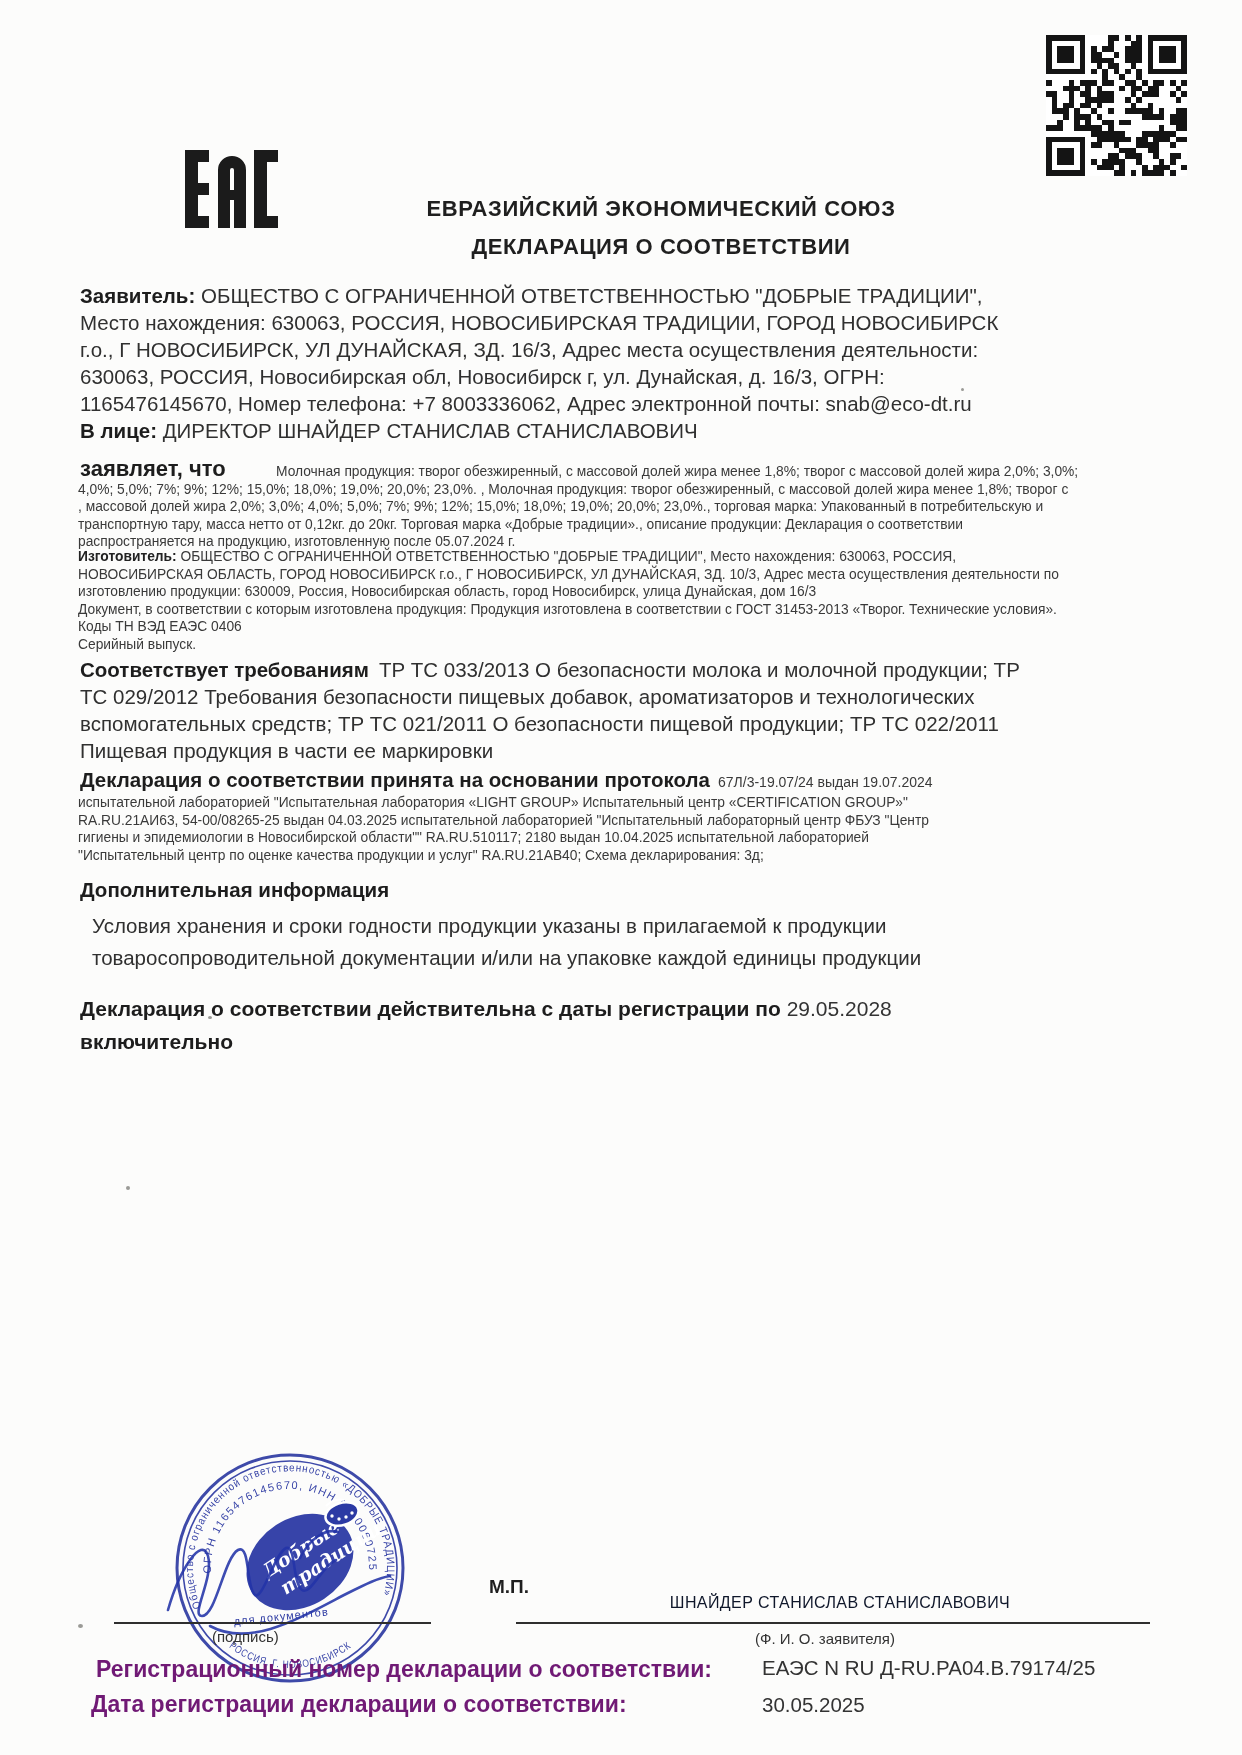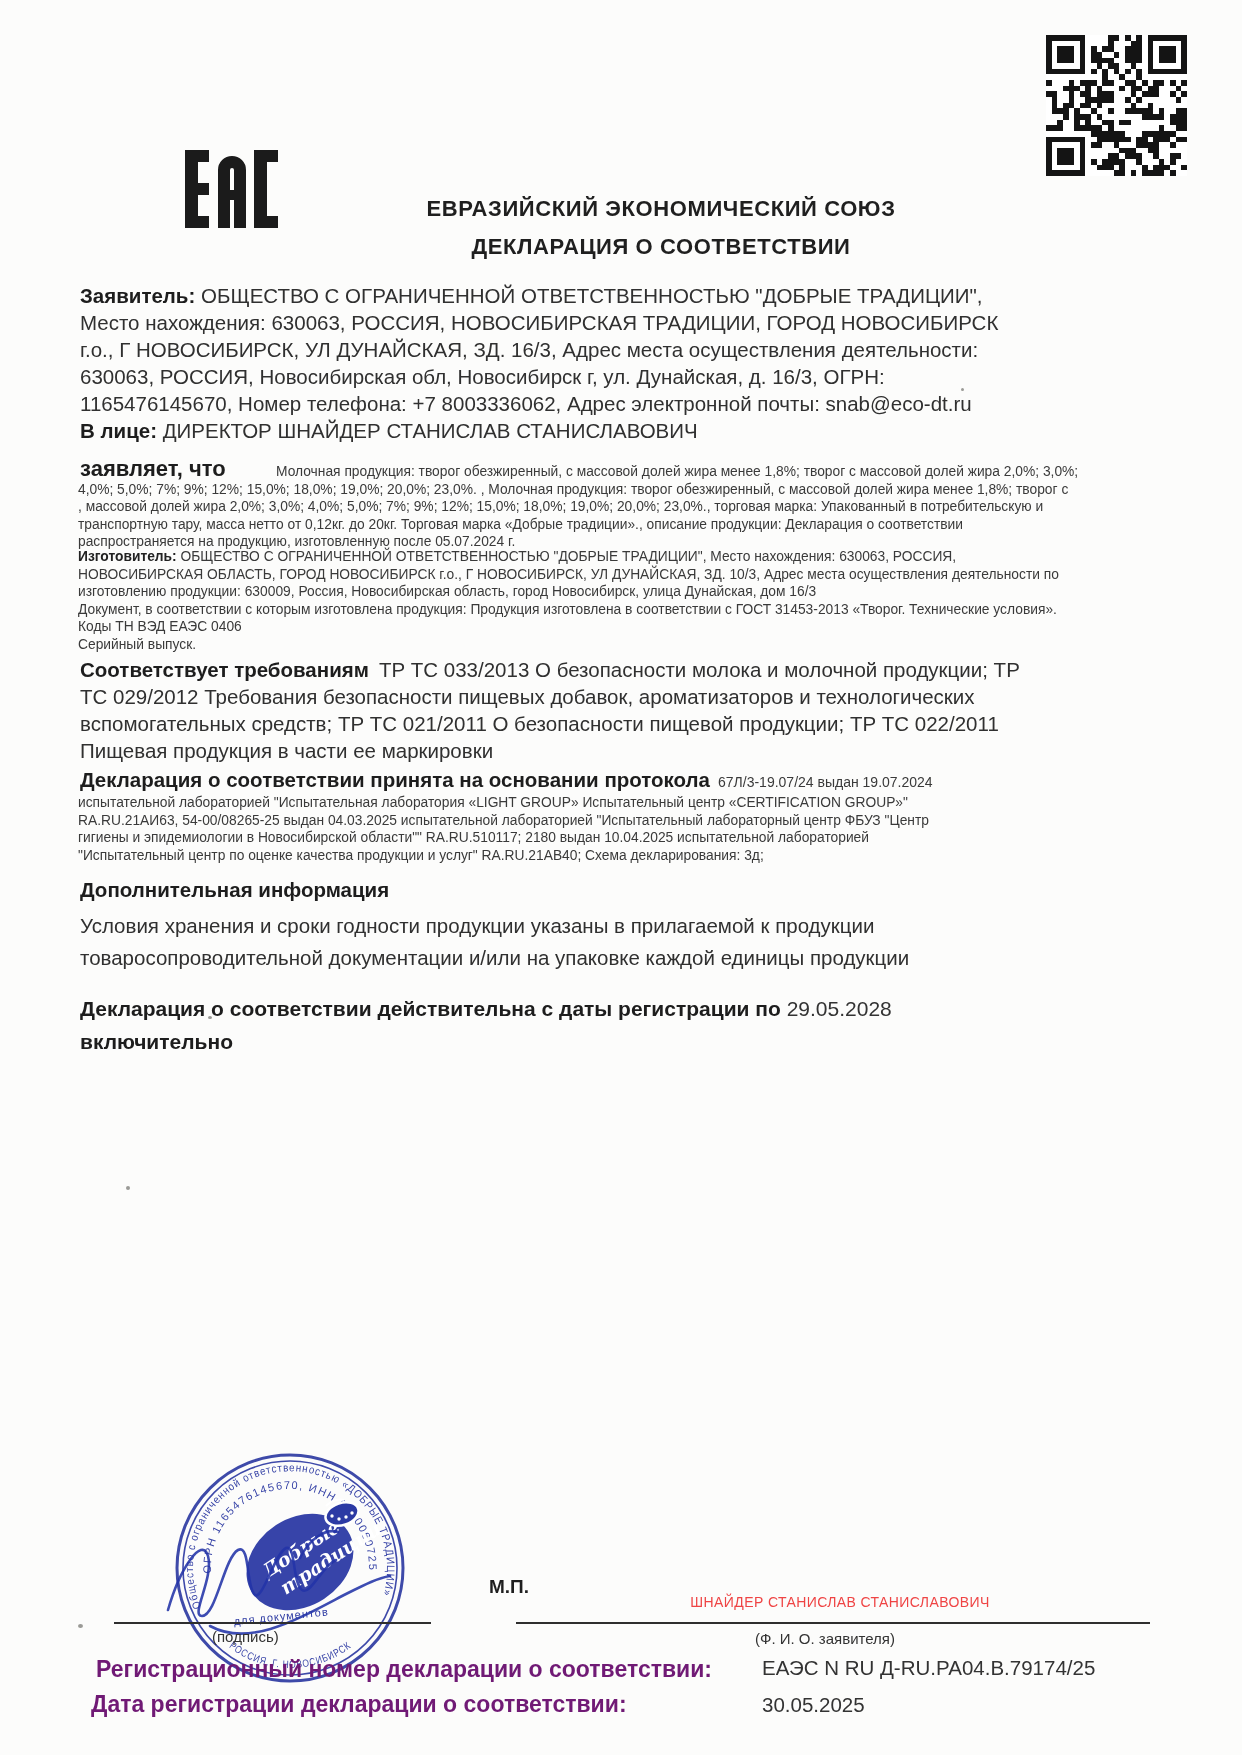--- a/index.html
+++ b/index.html
@@ -14,21 +14,21 @@
   .small-text{font-size:13.8px;line-height:17.5px;color:#3a3a3a;}
   .small-text .b{color:#222;}
   .declares{font-size:22px;font-weight:bold;color:#1d1d1d;}
   .req-lead{font-weight:bold;color:#1d1d1d;margin-right:10px;}
   .basis-lead{font-size:20.5px;font-weight:bold;color:#1d1d1d;margin-right:8px;}
   .basis-tail{font-size:14px;color:#3a3a3a;}
   .add-title{font-size:20.5px;font-weight:bold;color:#1d1d1d;}
   .validity{font-size:21px;font-weight:bold;line-height:33px;color:#1d1d1d;}
   .validity .reg{font-weight:normal;color:#333;}
   .mp{font-size:19px;font-weight:bold;color:#1f1f1f;margin-left:40px;}
-  .name-line{font-size:14px;color:#ef4444;letter-spacing:.4px;}
+  .name-line{font-size:16px;color:#0f172a;letter-spacing:.4px;}
   .caption{font-size:15px;color:#333;}
   .rule{border-top:2px solid #2e2e2e;height:0;}
   .reg-label{font-size:23px;font-weight:bold;color:#701a75;}
   .reg-value{font-size:20.5px;color:#333;}
   .speck{position:absolute;background:#9a9a96;border-radius:50%;}
   svg text{font-family:"Liberation Sans",sans-serif;}
   .stamp-script{font-family:"DejaVu Serif",serif;font-style:italic;font-weight:bold;}
 </style>
 </head>
 <body>
@@ -316,21 +316,21 @@
     <span class="basis-lead">Декларация о соответствии принята на основании протокола</span><span class="basis-tail">67Л/3-19.07/24 выдан 19.07.2024</span>
   </div>
   <div class="abs small-text" style="left:78px;top:794px">
     <div class="nw">испытательной лабораторией "Испытательная лаборатория «LIGHT GROUP»  Испытательный центр «CERTIFICATION GROUP»"</div>
     <div class="nw">RA.RU.21АИ63, 54-00/08265-25 выдан 04.03.2025  испытательной лабораторией "Испытательный лабораторный центр  ФБУЗ "Центр</div>
     <div class="nw">гигиены и эпидемиологии в Новосибирской области"" RA.RU.510117; 2180 выдан 10.04.2025  испытательной лабораторией</div>
     <div class="nw">"Испытательный центр по оценке качества продукции и услуг" RA.RU.21АВ40; Схема декларирования: 3д;</div>
   </div>
 
   <div class="abs add-title nw" style="left:80px;top:878px">Дополнительная информация</div>
-  <div class="abs body-text" style="left:80px;top:910px;line-height:32px">
+  <div class="abs body-text" style="left:92px;top:910px;line-height:32px">
     <div class="nw">Условия хранения и сроки годности продукции указаны в прилагаемой к продукции</div>
     <div class="nw">товаросопроводительной документации и/или на упаковке каждой единицы продукции</div>
   </div>
 
   <div class="abs validity" style="left:80px;top:992px">
     <div class="nw"><span>Декларация о соответствии действительна с даты регистрации по </span><span class="reg">29.05.2028</span></div>
     <div class="nw">включительно</div>
   </div>
 
   <div class="speck" style="left:961px;top:388px;width:3px;height:3px"></div>

